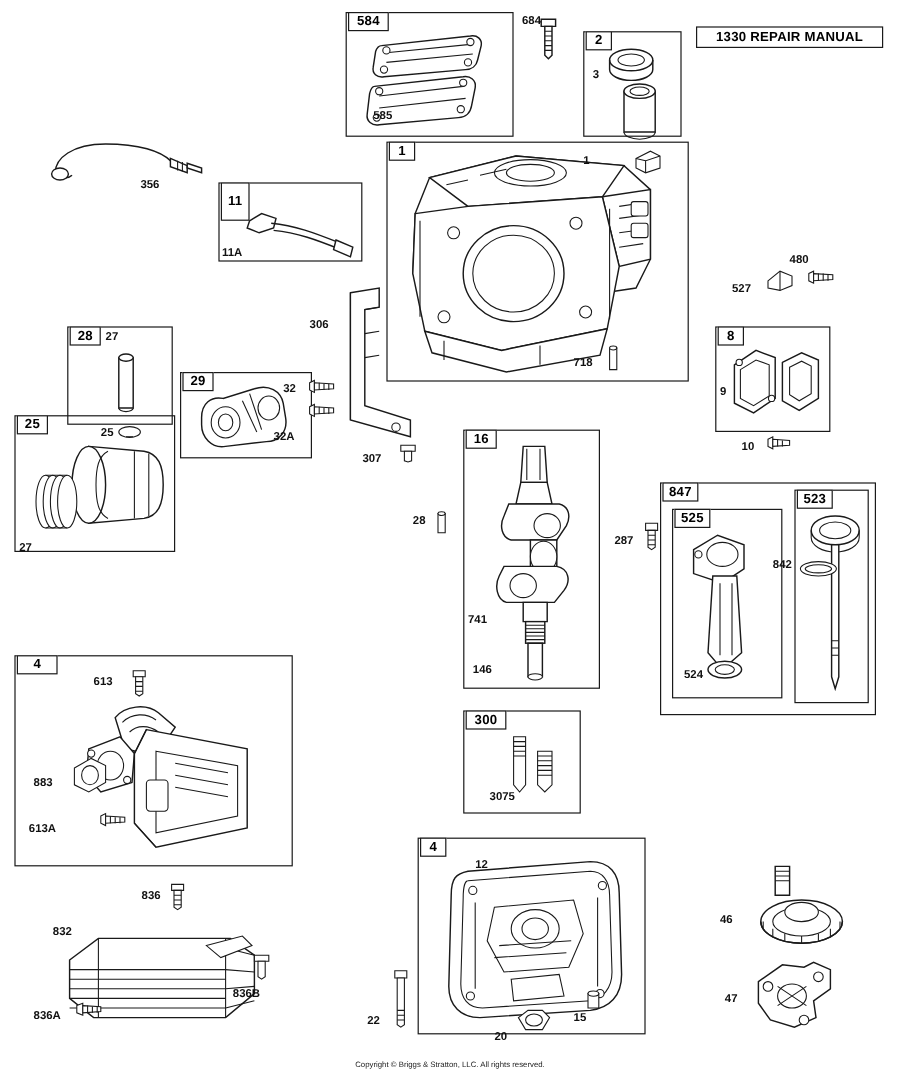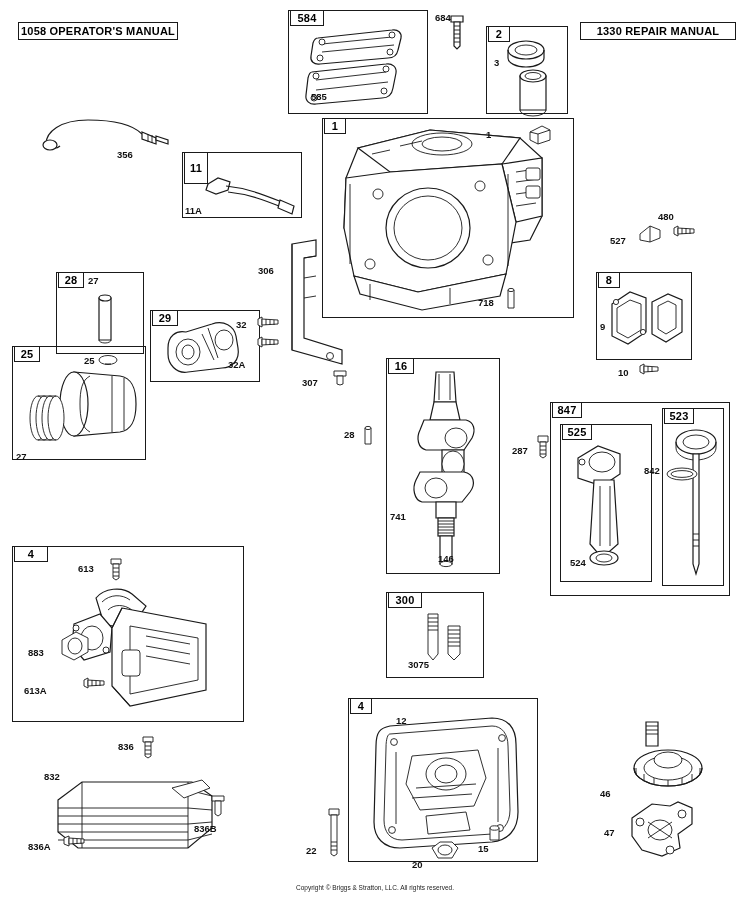--- a/index.html
+++ b/index.html
@@ -91,23 +91,20 @@
   .stroke { fill: none; stroke: #1a1a1a; stroke-width: 1.2; }
   .stroke-thin { fill: none; stroke: #1a1a1a; stroke-width: 0.9; }
   .fillw { fill: #ffffff; stroke: #1a1a1a; stroke-width: 1.2; }
   .fillw-thin { fill: #ffffff; stroke: #1a1a1a; stroke-width: 0.9; }
 </style>
 </head>
 <body>
 
 <div class="sheet">
 
-  <div class="hdr-box" style="left:18px; top:22px; width:160px; height:18px;">
-    <span>1058 OPERATOR'S MANUAL</span>
-  </div>
   <div class="hdr-box" style="left:580px; top:22px; width:156px; height:18px;">
     <span>1330 REPAIR MANUAL</span>
   </div>
 
   <svg style="left:38px; top:108px;" width="130" height="46">
     <path class="stroke" d="M8,36 C8,24 22,12 50,12 C78,12 96,18 104,26"></path>
     <path class="stroke" d="M8,36 C10,40 18,42 22,38"></path>
     <ellipse class="fillw" cx="12" cy="37" rx="7" ry="5"></ellipse>
     <path class="fillw" d="M104,24 l14,6 l0,6 l-14,-5 z"></path>
     <path class="stroke-thin" d="M110,26 l0,8 M114,27 l0,8"></path>
@@ -344,21 +341,21 @@
     <path class="fillw" d="M8,104 L52,104 C62,106 64,116 58,124 L50,134 L10,134 C2,132 0,120 4,112 Z"></path>
     <ellipse class="fillw-thin" cx="24" cy="120" rx="11" ry="10"></ellipse>
 
     <path class="fillw" d="M24,134 L44,134 L44,150 L24,150 Z"></path>
     <rect class="fillw" x="26" y="150" width="16" height="18"></rect>
     <path class="stroke-thin" d="M26,153 l16,0 M26,156 l16,0 M26,159 l16,0 M26,162 l16,0 M26,165 l16,0"></path>
     <path class="fillw" d="M28,168 L40,168 L40,196 L28,196 Z"></path>
     <ellipse class="fillw-thin" cx="34" cy="196" rx="6" ry="2.6"></ellipse>
   </svg>
   <div class="lbl" style="left:390px; top:512px;">741</div>
-  <div class="lbl" style="left:394px; top:554px;margin-left:44px;">146</div>
+  <div class="lbl" style="left:394px; top:554px;">146</div>
 
   <div class="lbl" style="left:512px; top:446px;">287</div>
   <svg style="left:534px; top:432px;" width="18" height="28">
     <path class="fillw-thin" d="M4,4 L14,4 L14,10 L4,10 Z"></path>
     <path class="fillw-thin" d="M6,10 L12,10 L12,24 L9,26 L6,24 Z"></path>
     <path class="stroke-thin" d="M6,14 l6,0 M6,18 l6,0 M6,22 l6,0"></path>
   </svg>
 
   <div class="box" style="left:550px; top:402px; width:180px; height:194px;"></div>
   <div class="hdr-box" style="left:552px; top:402px; width:30px; height:16px;">
@@ -505,21 +502,21 @@
   <svg style="left:426px; top:840px;" width="34" height="24">
     <path class="fillw-thin" d="M6,8 L14,2 L26,2 L32,8 L26,18 L12,18 Z"></path>
     <ellipse class="stroke-thin" cx="19" cy="10" rx="7" ry="5"></ellipse>
   </svg>
   <div class="lbl" style="left:478px; top:844px;">15</div>
   <svg style="left:486px; top:824px;" width="18" height="20">
     <path class="fillw-thin" d="M4,4 L13,4 L13,16 L4,16 Z"></path>
     <ellipse class="fillw-thin" cx="8.5" cy="4" rx="4.5" ry="2.2"></ellipse>
   </svg>
 
-  <div class="lbl" style="left:600px; top:762px;margin-top:27px;">46</div>
+  <div class="lbl" style="left:600px; top:762px;">46</div>
   <svg style="left:622px; top:718px;" width="84" height="74">
     <path class="fillw" d="M24,4 L36,4 L36,28 L24,28 Z"></path>
     <path class="stroke-thin" d="M24,8 l12,0 M24,12 l12,0 M24,16 l12,0"></path>
     <ellipse class="fillw" cx="46" cy="50" rx="34" ry="18"></ellipse>
     <ellipse class="stroke-thin" cx="46" cy="50" rx="24" ry="12"></ellipse>
     <ellipse class="fillw-thin" cx="46" cy="42" rx="14" ry="8"></ellipse>
     <path class="stroke-thin" d="M14,50 l0,6 M22,56 l0,6 M32,60 l0,6 M46,62 l0,6 M60,60 l0,6 M70,56 l0,6 M78,50 l0,6"></path>
     <path class="stroke" d="M12,50 A34,18 0 0 0 80,50"></path>
   </svg>
 

